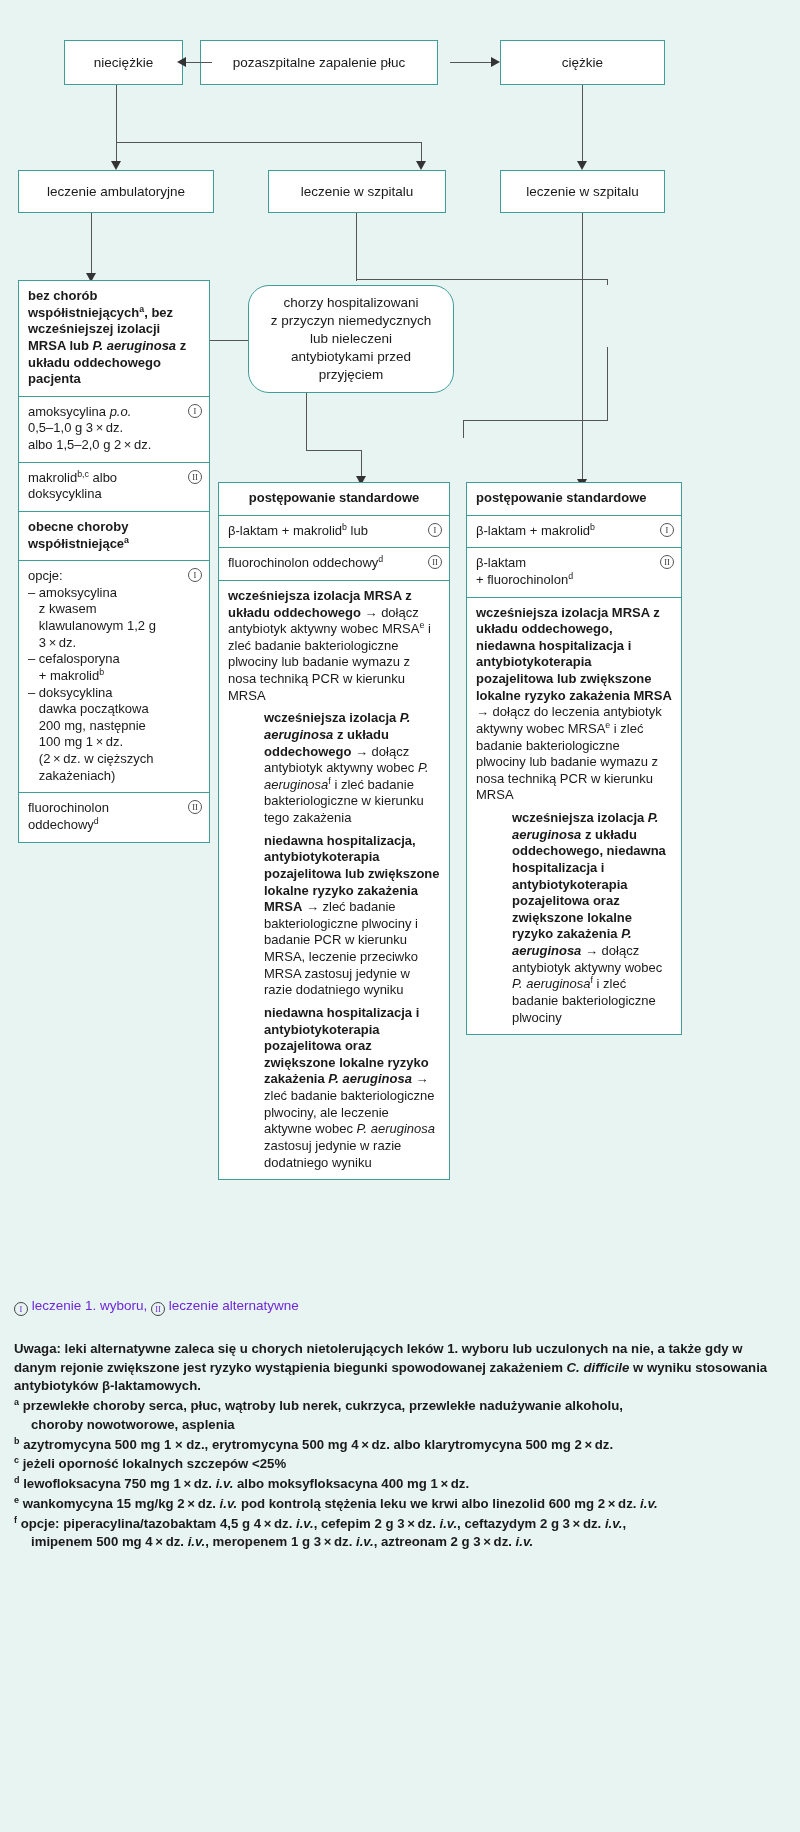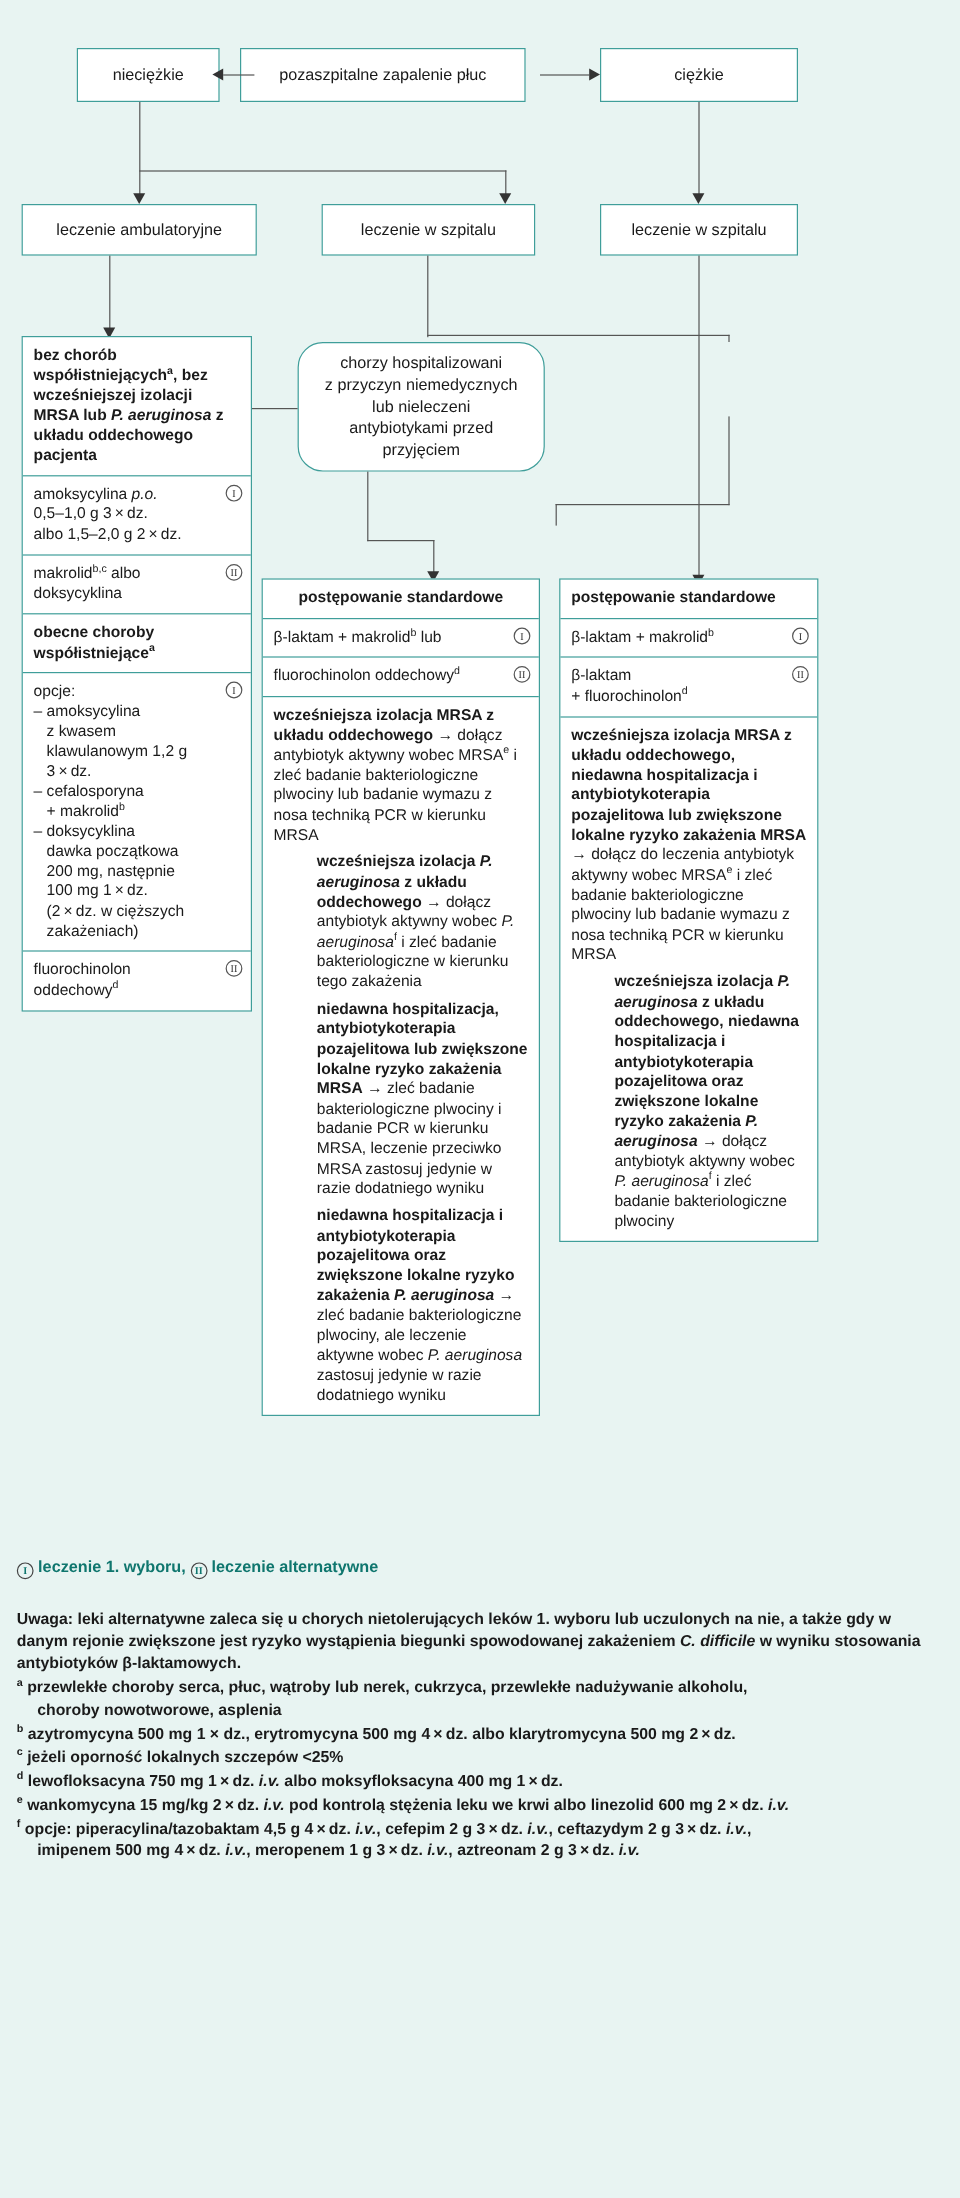--- a/index.html
+++ b/index.html
@@ -70,21 +70,21 @@
   .hln { height: 1.4px; }
   .vln { width: 1.4px; }
   .arw { position:absolute; width:0; height:0; }
   .arw-d { border-left:5.5px solid transparent; border-right:5.5px solid transparent; border-top:9px solid #333; }
   .arw-l { border-top:5.5px solid transparent; border-bottom:5.5px solid transparent; border-right:9px solid #333; }
   .arw-r { border-top:5.5px solid transparent; border-bottom:5.5px solid transparent; border-left:9px solid #333; }
 
   
   .legend {
     position:absolute; left:14px; top:1298px;
-    font-size:13.5px; color:#0f766e;font-weight:bold;
+    font-size:13.5px; color:#6d28d9;
   }
   .circ {
     display:inline-block; width:14px; height:14px;
     border:1px solid #444; border-radius:50%;
     font-size:8.5px; line-height:12px; text-align:center;
     font-family:"Liberation Serif", serif; vertical-align:-2px;
   }
   .notes {
     position:absolute; left:14px; top:1340px; width:772px;
     font-size:13.2px; line-height:1.42;

